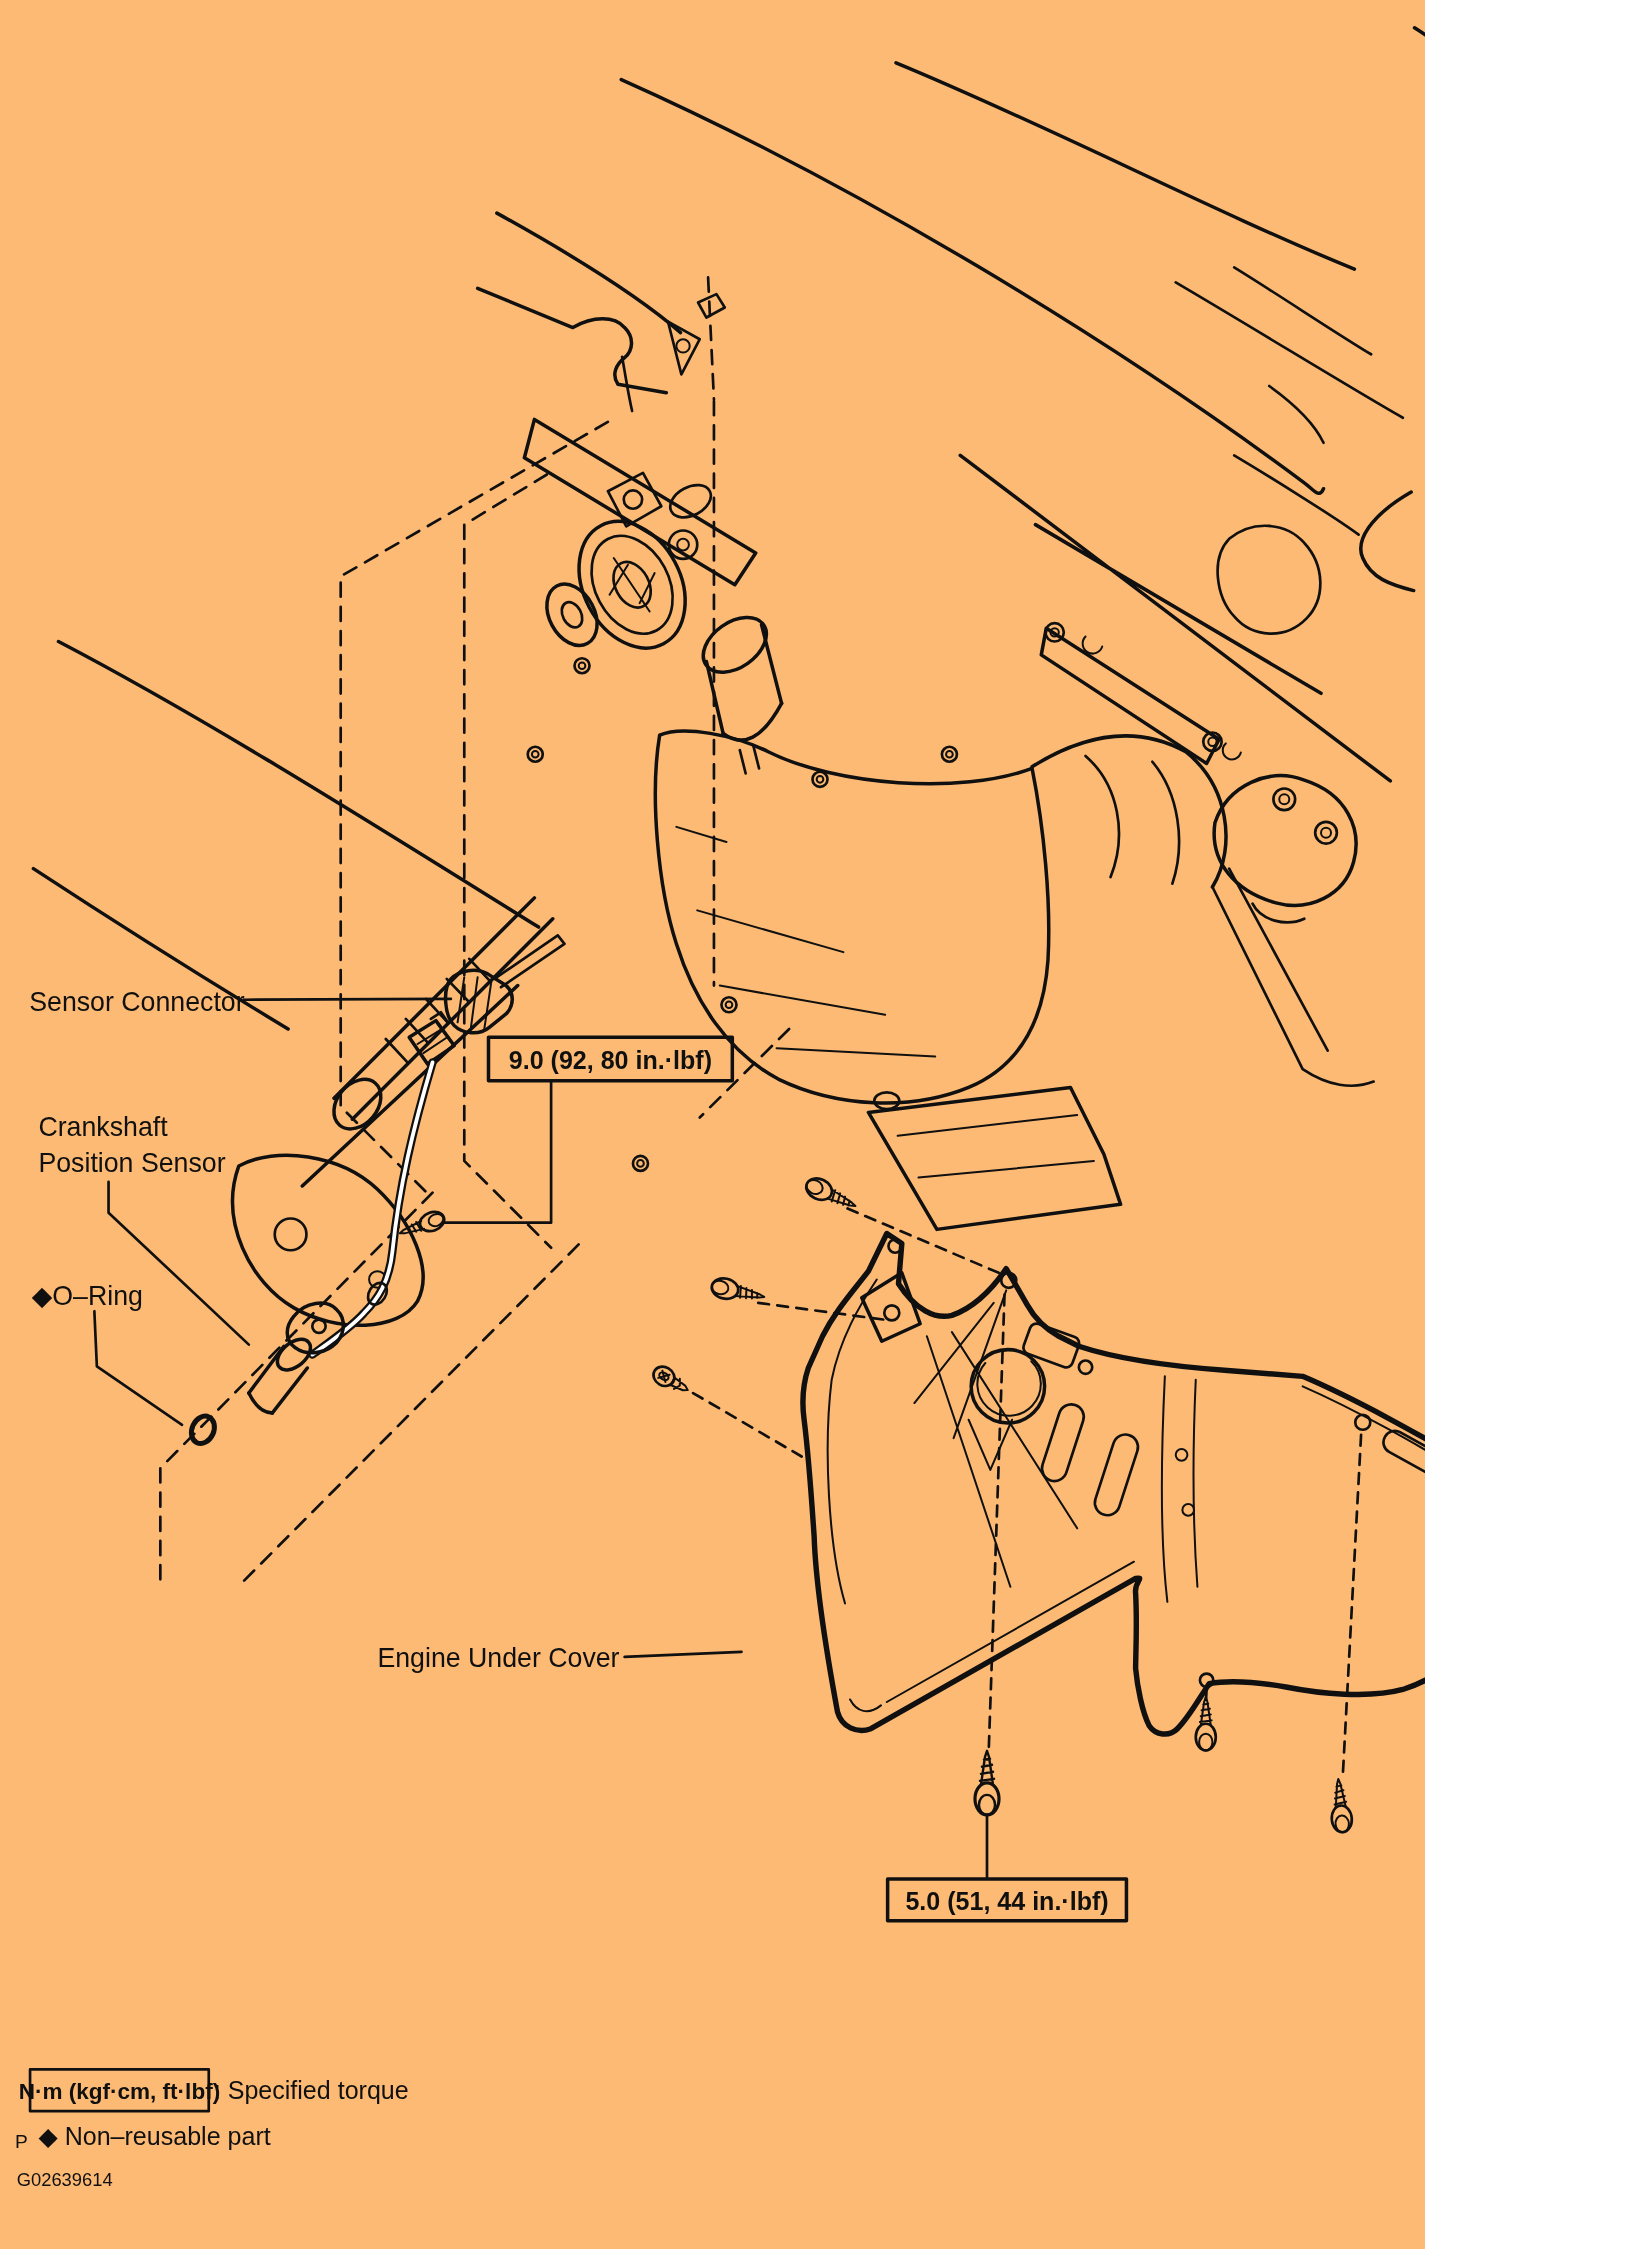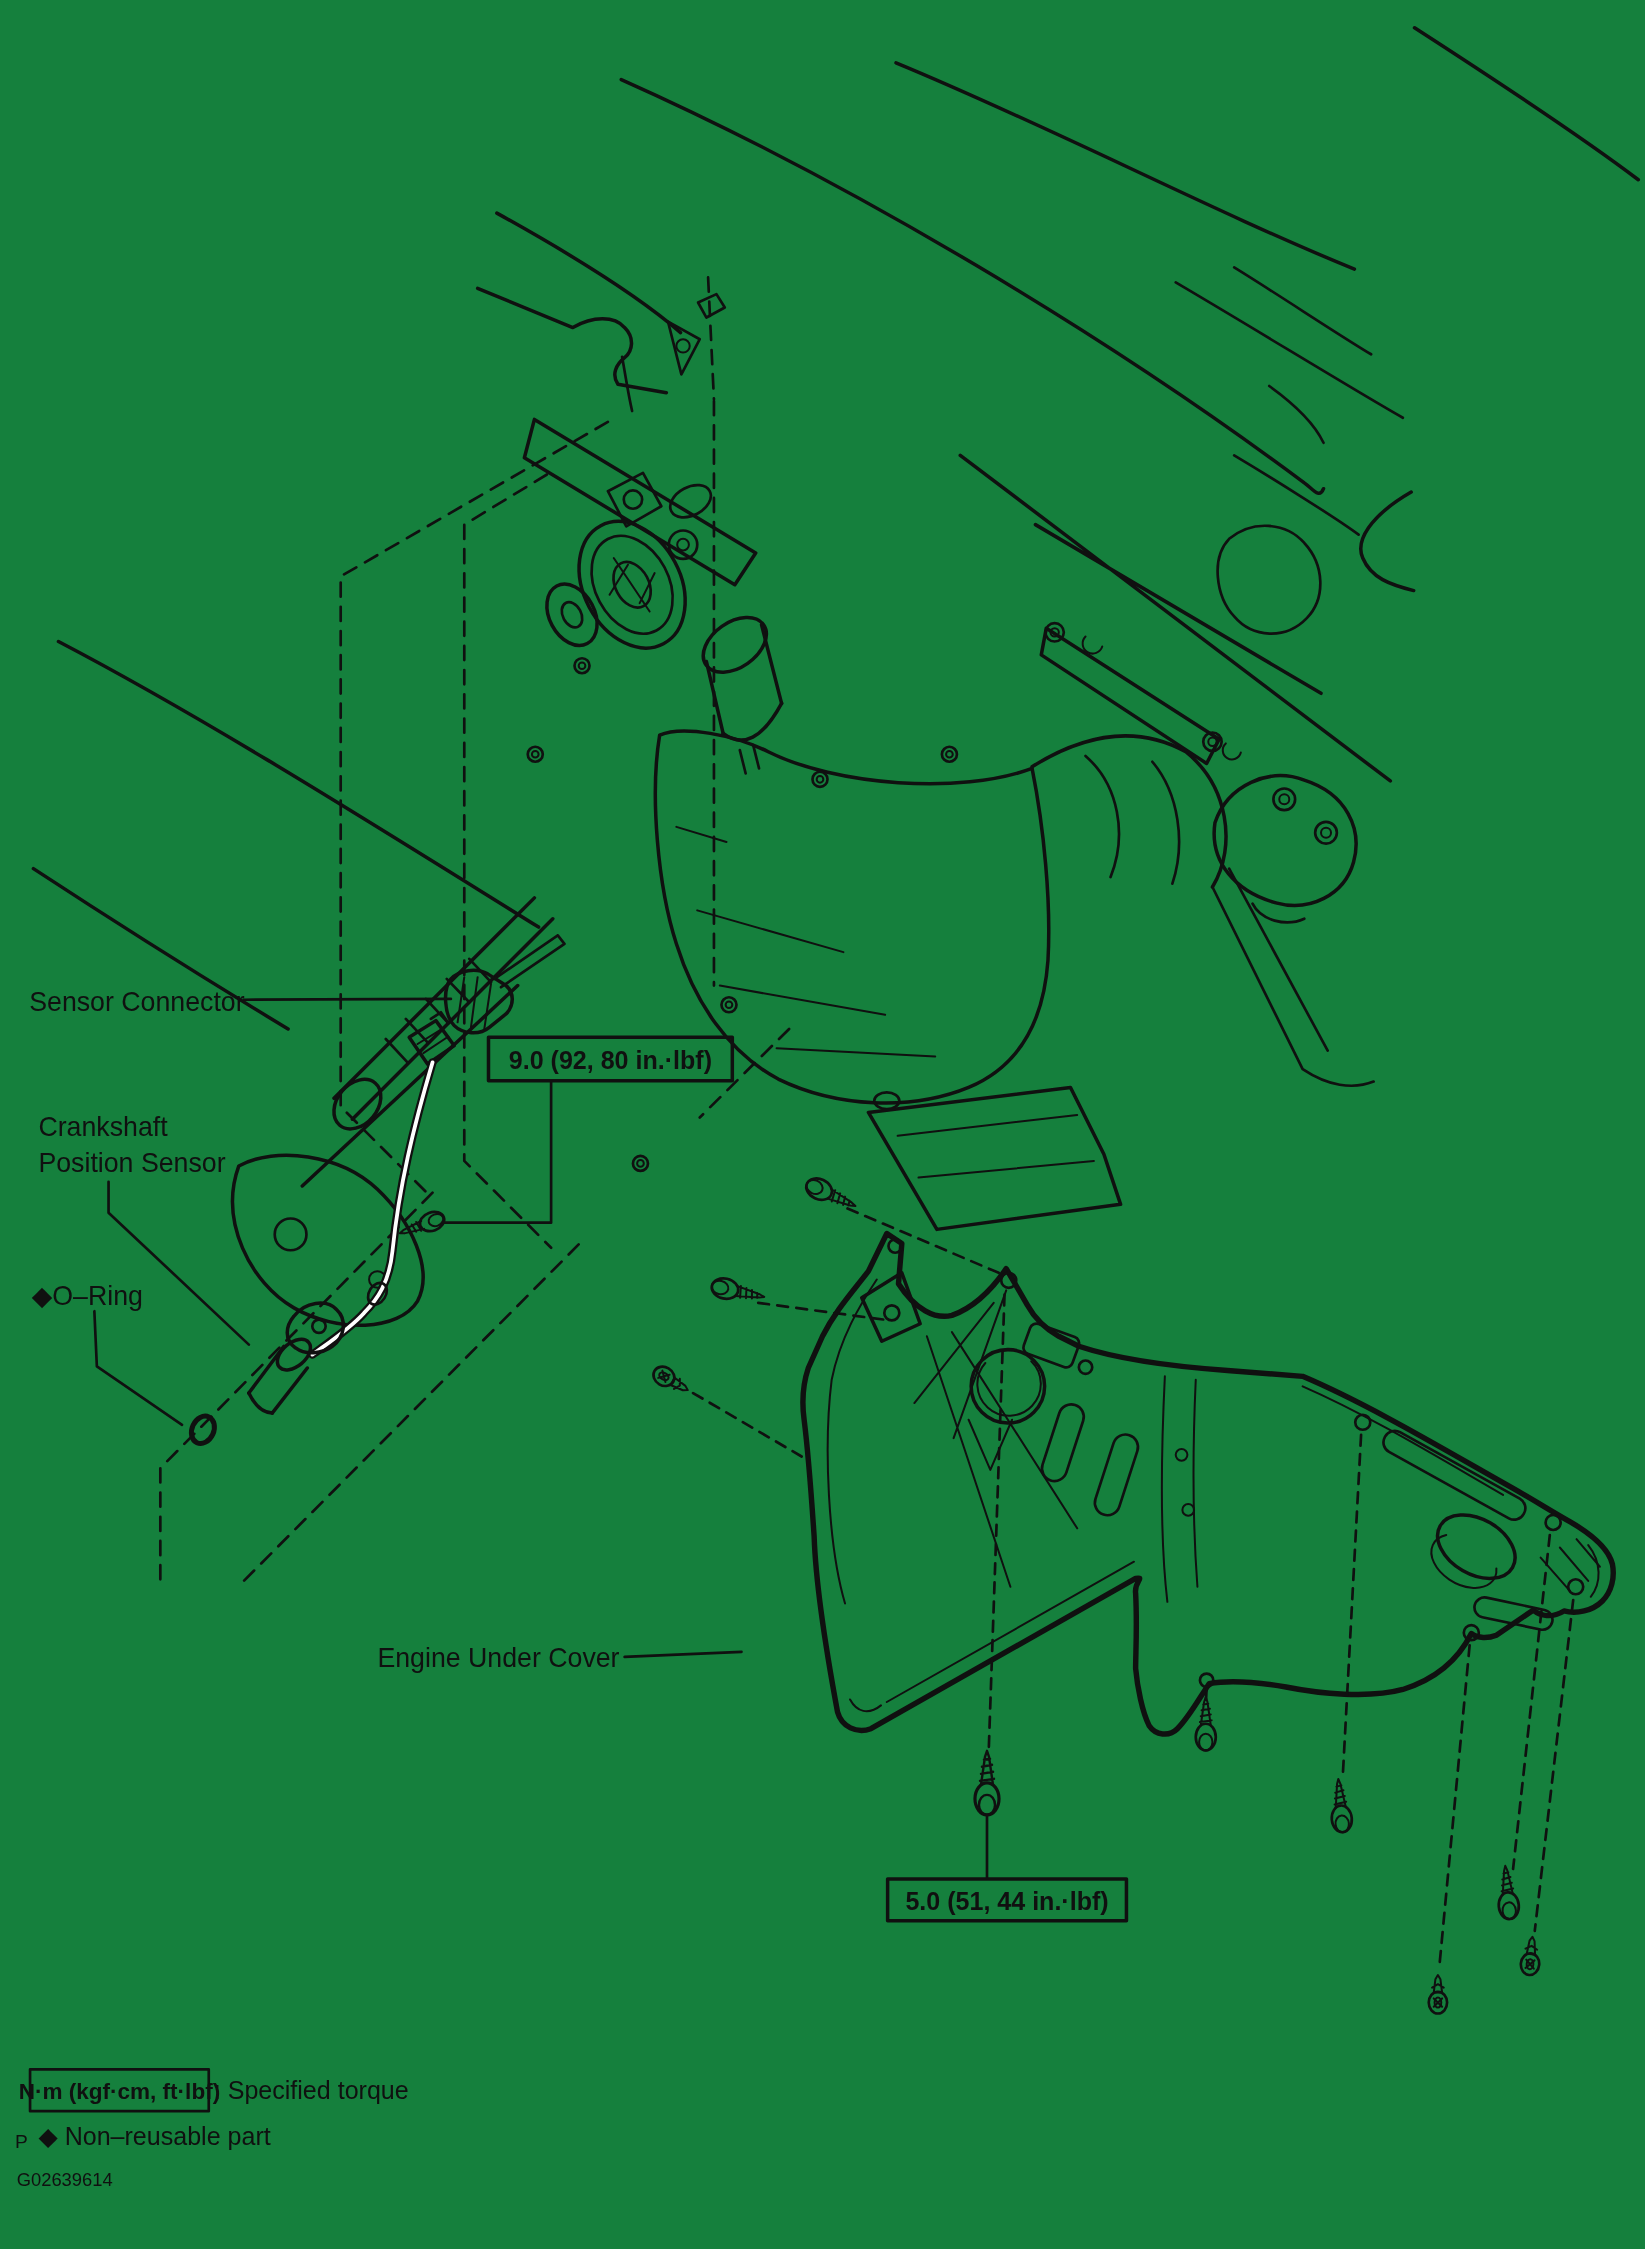--- a/index.html
+++ b/index.html
@@ -1,16 +1,16 @@
 <!DOCTYPE html>
 <html style="font-size:13.4px"><head>
 <meta charset="utf-8">
 <style>
   html,body{margin:0;padding:0;background:#ffffff;}
-  .page{position:relative;width:1645px;height:2250px;background:#15803d;overflow:hidden;}
+  .page{position:relative;width:1425px;height:2250px;background:#fdba74;overflow:hidden;}
   svg{display:block}
   svg text{font-family:"Liberation Sans","DejaVu Sans",sans-serif;fill:#101010;}
   .lbl{font-size:32px;}
   .torque{font-size:30px;font-weight:700;}
   .legend{font-size:27px;font-weight:700;}
   .legend2{font-size:30px;}
   .pmark{font-size:23px;}
   .figid{font-size:22px;}
   .ink{stroke:#101010;fill:none;stroke-linecap:round;stroke-linejoin:round;}
   .w2{stroke-width:2.4}.w3{stroke-width:3.2}.w4{stroke-width:4.2}.w6{stroke-width:6.5}

